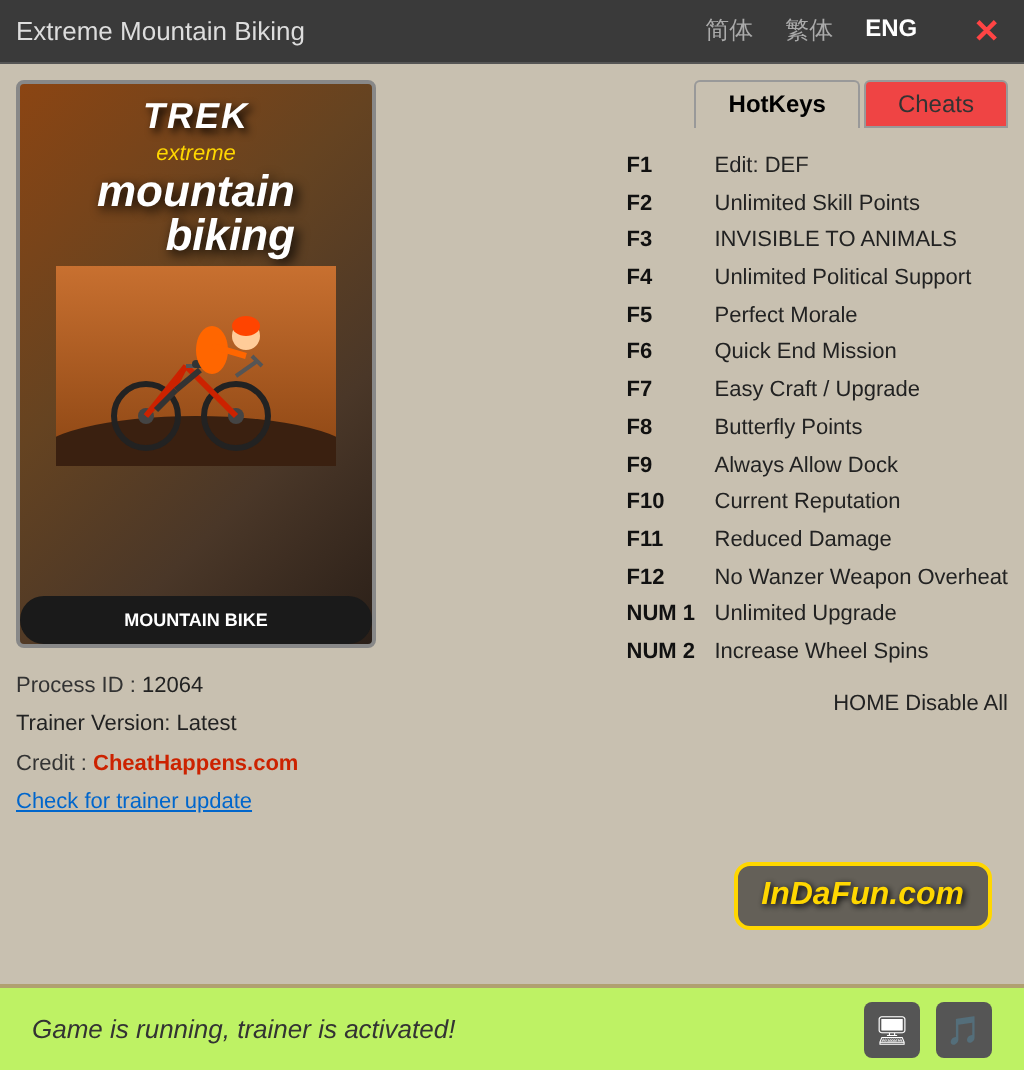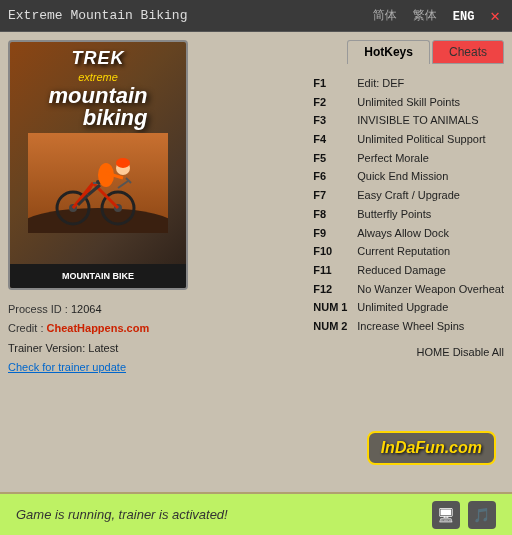--- a/index.html
+++ b/index.html
@@ -13,32 +13,31 @@
     }
 
     
     #title-bar {
       display: flex;
       align-items: center;
       background: #3a3a3a;
       height: 32px;
       padding: 0 8px;
       border-bottom: 1px solid #555;
-      font-family: Liberation Mono, monospace;
     }
     #title-text {
       color: #ddd;
       font-size: 13px;
       flex: 1;
     }
     #lang-bar {
       display: flex;
-      align-items: flex-end;
+      align-items: flex-start;
       gap: 8px;
-      margin-right: 8px;
+      margin-right: 20px;
     }
     .lang-btn {
       color: #aaa;
       font-size: 12px;
       cursor: pointer;
       padding: 2px 4px;
     }
     .lang-btn.active {
       color: #fff;
       font-weight: bold;
@@ -62,21 +61,21 @@
     #left-panel {
       width: 200px;
       padding: 8px;
       display: flex;
       flex-direction: column;
       gap: 8px;
     }
 
     #game-cover {
       width: 180px;
-      height: 250px;
+      height: 284px;
       background: linear-gradient(135deg, #8B4513 0%, #654321 40%, #4a3728 70%, #2a1f18 100%);
       border: 2px solid #888;
       border-radius: 4px;
       overflow: hidden;
       position: relative;
       display: flex;
       flex-direction: column;
       align-items: center;
     }
 
@@ -122,20 +121,21 @@
       width: 100%;
       height: 24px;
       position: absolute;
       bottom: 0;
       display: flex;
       align-items: center;
       justify-content: center;
       color: #fff;
       font-size: 9px;
       font-weight: bold;
+      border-radius: 12px;
     }
 
     #info-section {
       padding: 4px 0;
     }
 
     .info-row {
       color: #222;
       font-size: 11px;
       margin-bottom: 4px;
@@ -347,24 +347,24 @@
       <div id="cover-bottom-bar">
         <span>MOUNTAIN BIKE</span>
       </div>
     </div>
 
     <div id="info-section">
       <div class="info-row">
         <span class="info-label">Process ID : </span><span>12064</span>
       </div>
       <div class="info-row">
+        <span>Trainer Version: Latest</span>
+      </div>
+      <div class="info-row">
         <span class="info-label">Credit : </span><span class="credit-highlight">CheatHappens.com</span>
-      </div>
-      <div class="info-row">
-        <span>Trainer Version: Latest</span>
       </div>
       <div class="info-row">
         <span class="info-link">Check for trainer update</span>
       </div>
     </div>
 
   </div>
 
   <div id="right-panel">
 

